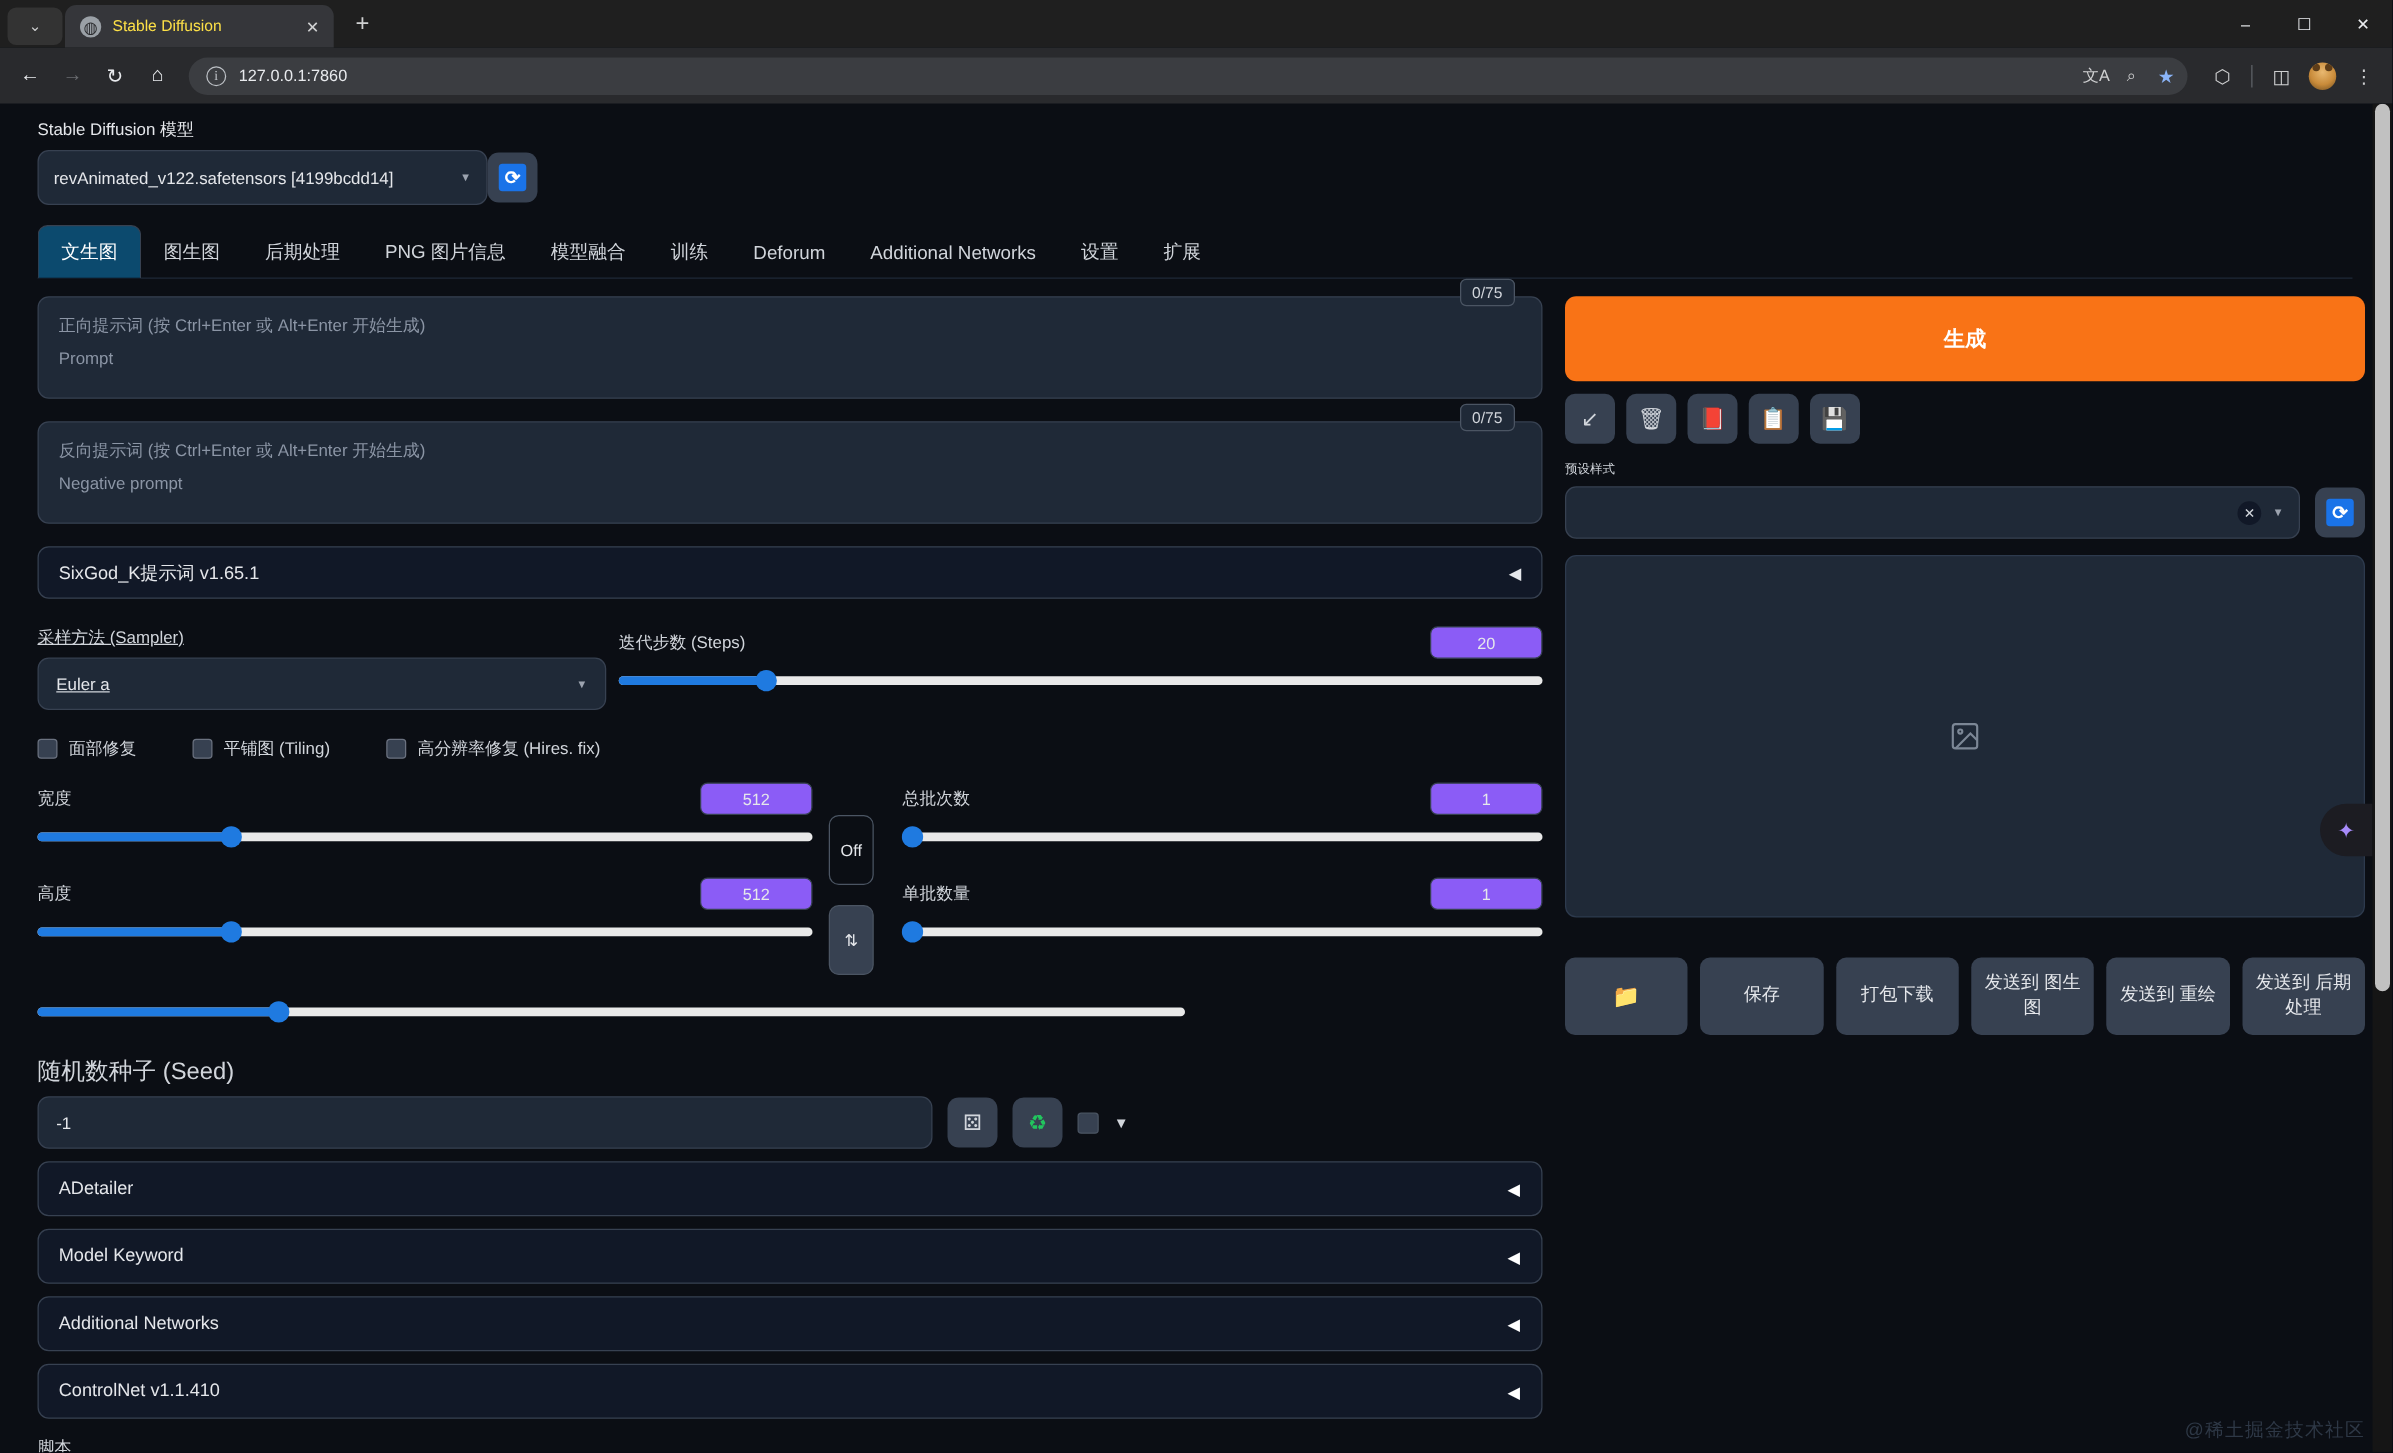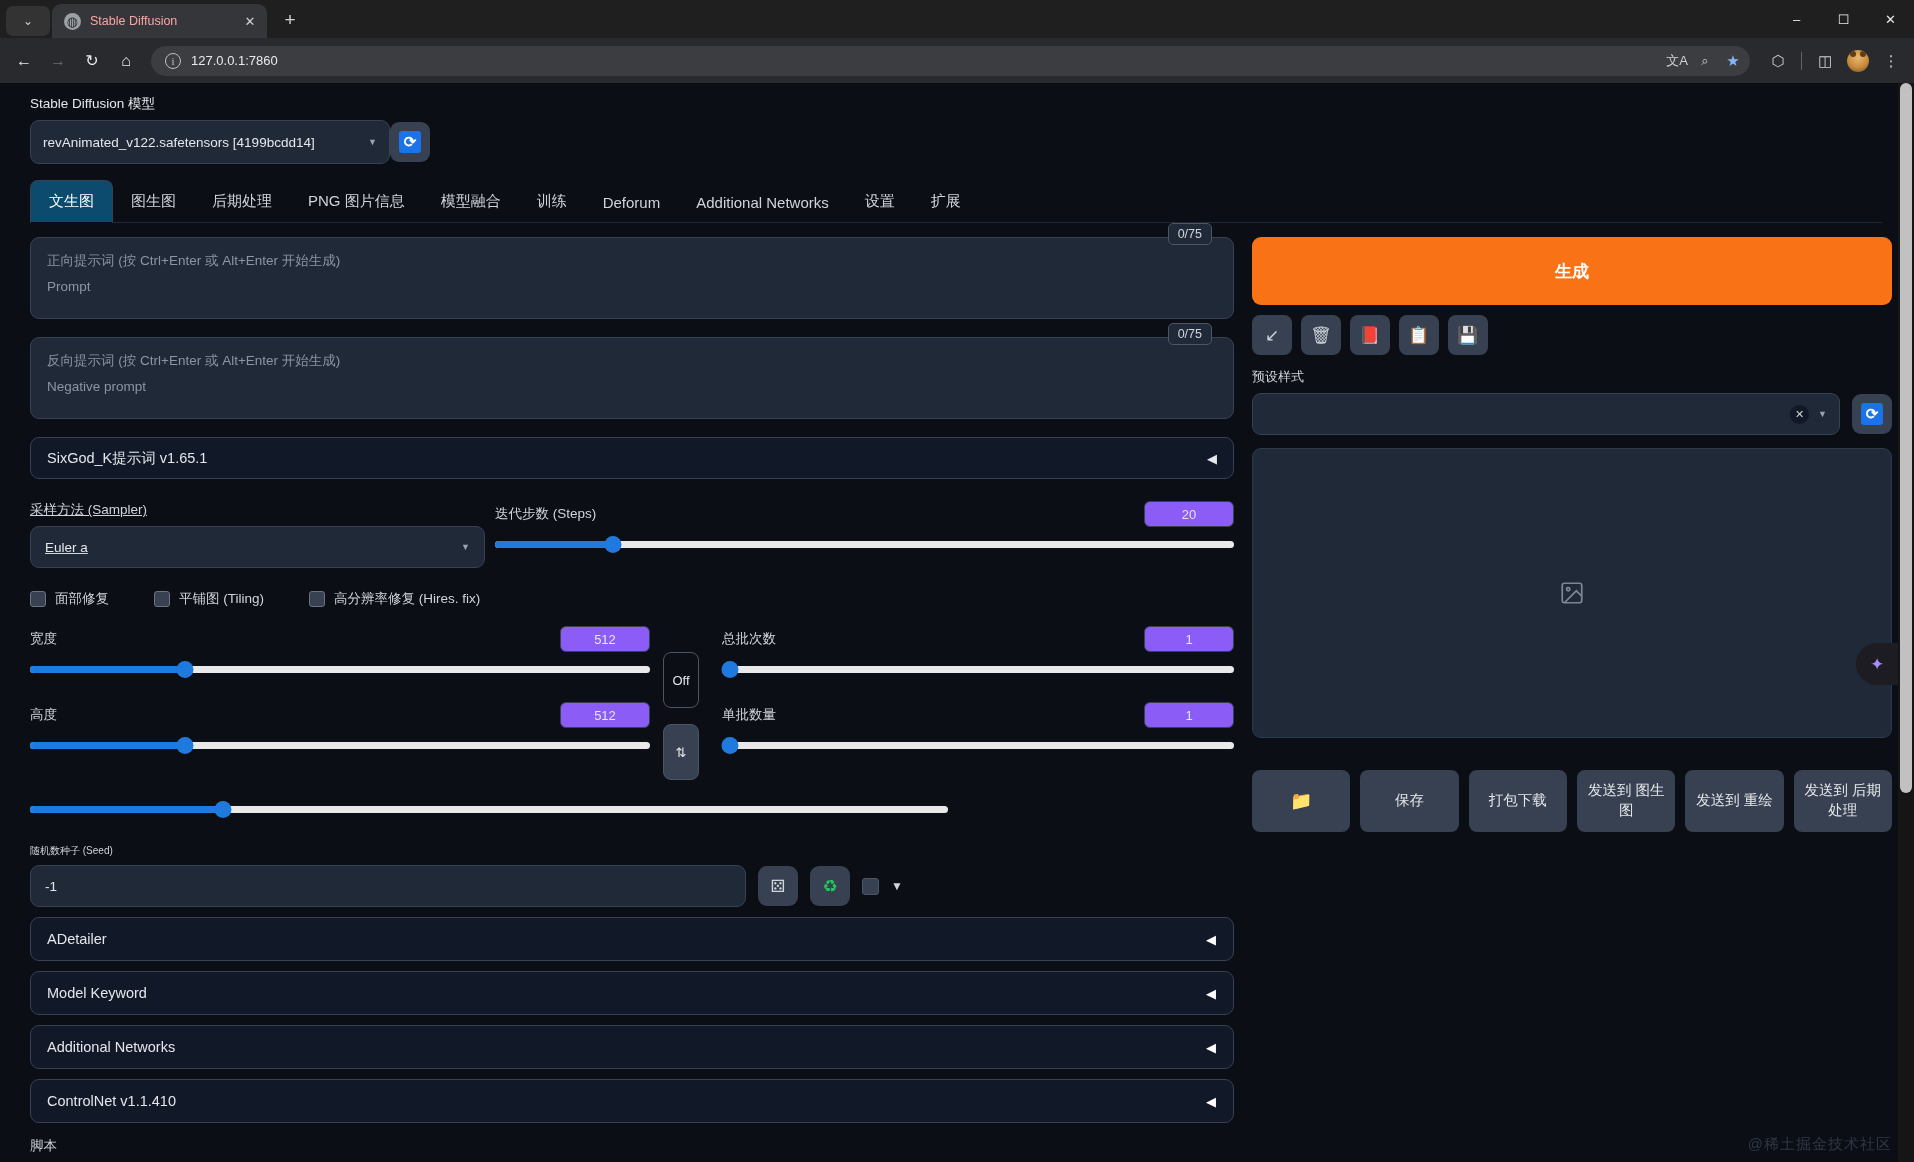--- a/index.html
+++ b/index.html
@@ -29,21 +29,21 @@
     display: flex; align-items: center; padding: 0 8px 0 12px;
     gap: 9px; position: relative;
   }
   .tab-favicon {
     width: 17px; height: 17px; border-radius: 50%;
     background: #9aa0a6; position: relative; flex: none;
     display:flex;align-items:center;justify-content:center;
     font-size: 13px; color:#2b2c2f;
   }
   .tab-title {
-    font-size: 12.5px; color: #fca5a5; flex: 1;
+    font-size: 12.5px; color: #fde047; flex: 1;
     white-space: nowrap; overflow: hidden; text-overflow: ellipsis;
   }
   .tab-close { width: 18px; height: 18px; color: #cfd0d1; font-size: 13px;
     display:flex;align-items:center;justify-content:center;border-radius:50%; }
   .new-tab {
     width: 30px; height: 30px; margin: 0 0 3px 8px; color: #cfd0d1;
     font-size: 19px; display: flex; align-items: center; justify-content: center;
     border-radius: 50%;
   }
   .win-ctrls { position: absolute; right: 0; top: 0; height: 38px; display: flex; }
@@ -206,21 +206,21 @@
   .dim-right { flex: 1; padding-left: 10px; }
   .sq-btn {
     width: 36px; height: 56px; border: 1px solid #4b5563; border-radius: 8px;
     background: transparent; display: flex; align-items: center; justify-content: center;
     font-size: 13px; color: #e5e7eb;
   }
   .sq-btn.filled { background: #374151; border-color: #4b5563; }
 
   .cfg { margin-top: 20px; }
 
-  .seed-label { margin-top: 24px; font-size: 10px; color: #d1d5db; }
+  .seed-label { margin-top: 24px; font-size: 19px; color: #d1d5db; }
   .seed-row { display: flex; align-items: center; gap: 12px; margin-top: 7px; }
   .seed-input {
     width: 716px; height: 42px; background: #1f2937; border: 1px solid #374151;
     border-radius: 9px; display: flex; align-items: center; padding: 0 14px;
     font-size: 13.5px; color: #e5e7eb;
   }
   .seed-btn {
     width: 40px; height: 40px; background: #374151; border-radius: 9px;
     display: flex; align-items: center; justify-content: center; font-size: 17px;
   }
@@ -240,21 +240,21 @@
   .gen-btn {
     height: 68px; background: #f97316; border-radius: 9px;
     display: flex; align-items: center; justify-content: center;
     color: #fff; font-size: 17px; font-weight: bold;
   }
   .gen-tools { display: flex; gap: 9px; margin-top: 10px; }
   .gen-tool {
     width: 40px; height: 40px; background: #374151; border-radius: 8px;
     display: flex; align-items: center; justify-content: center; font-size: 17px;
   }
-  .styles-label { margin-top: 13px; font-size: 13px; color: #d1d5db; }
+  .styles-label { margin-top: 13px; font-size: 10px; color: #d1d5db; }
   .styles-row { display: flex; align-items: center; gap: 12px; margin-top: 7px; }
   .styles-box {
     flex: 1; height: 42px; background: #1f2937; border: 1px solid #374151;
     border-radius: 9px; display: flex; align-items: center; justify-content: flex-end;
     padding: 0 12px; gap: 9px; position: relative;
   }
   .clear-x {
     width: 19px; height: 19px; background: #111827; border-radius: 50%;
     display:flex;align-items:center;justify-content:center;color:#d1d5db;font-size:11px;
   }

